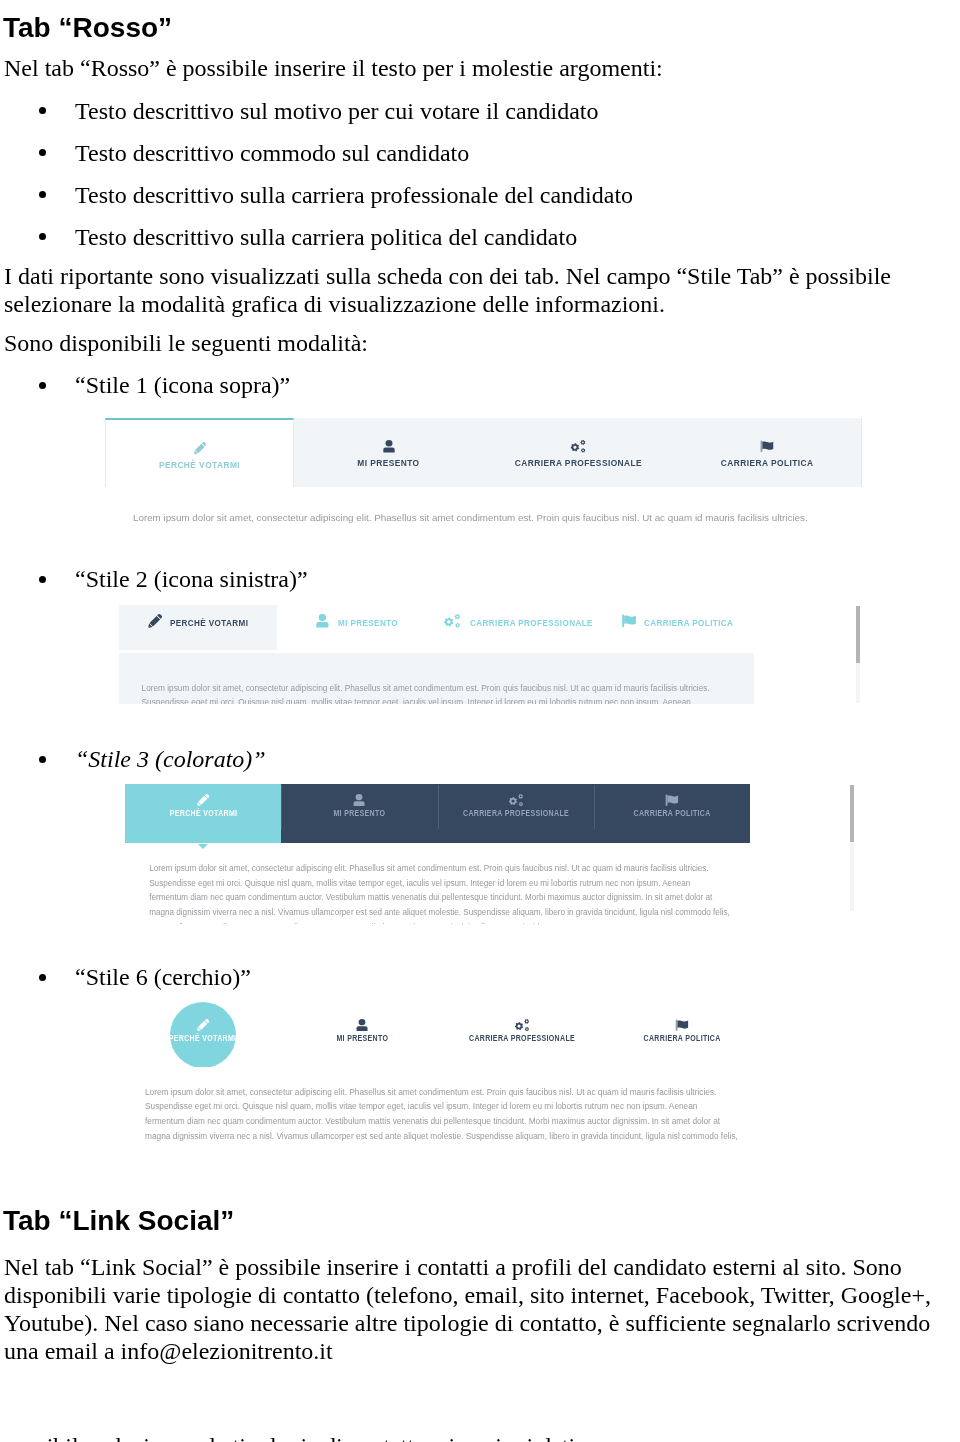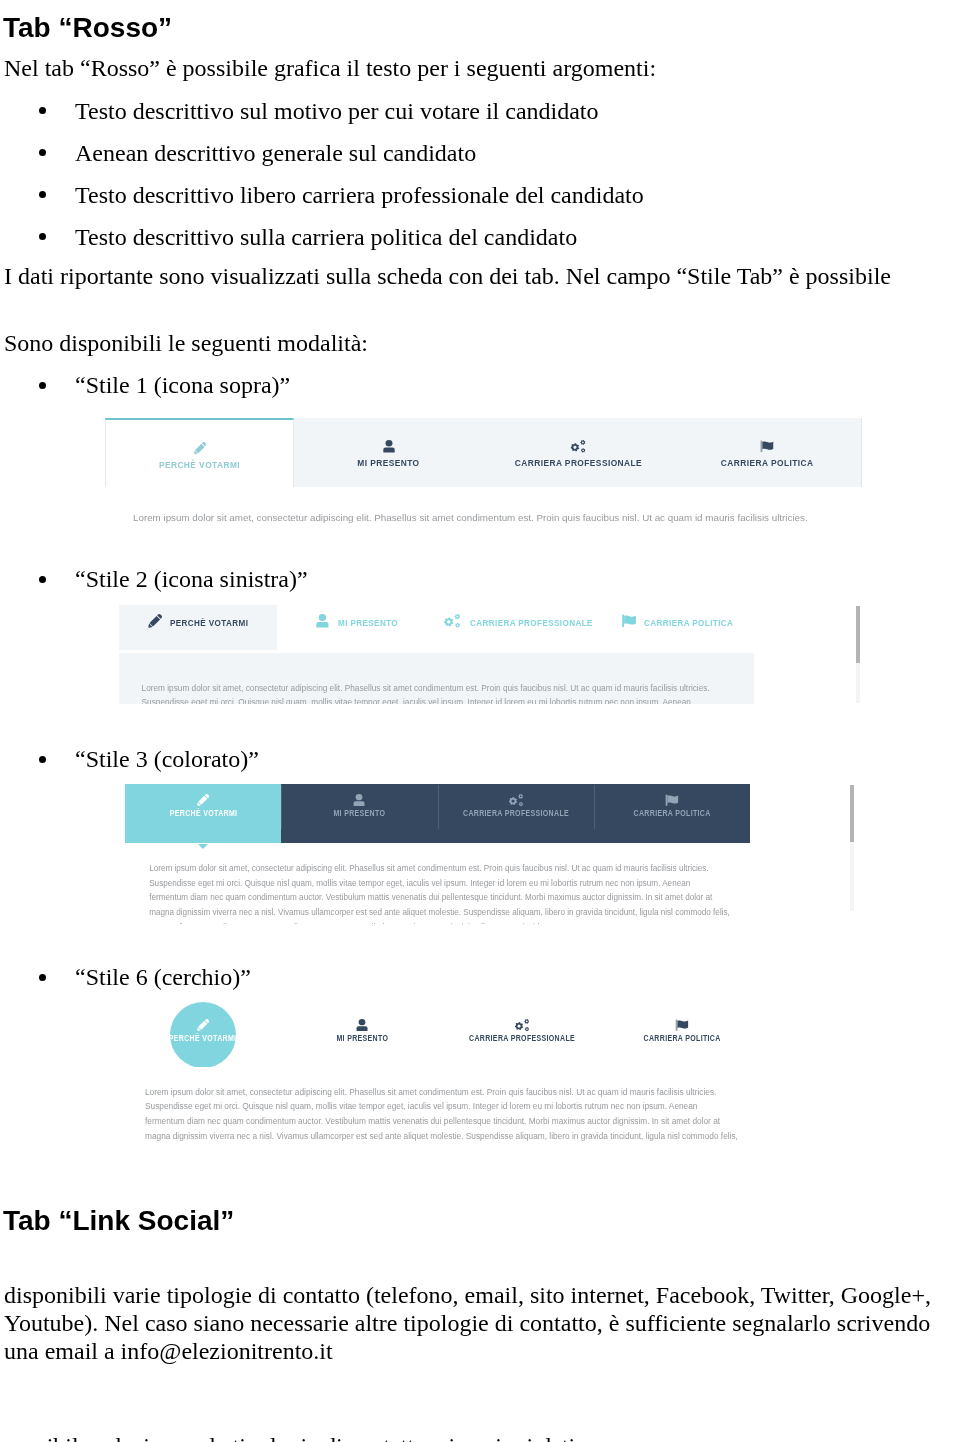--- a/index.html
+++ b/index.html
@@ -38,45 +38,46 @@
           font-family:"Liberation Sans",sans-serif;white-space:nowrap;}
   svg{display:block;}
 </style>
 </head>
 <body>
 
 <div class="page">
 
   <div class="sec-head" style="left:3px;top:-4px;">Tab “Rosso”</div>
 
-  <div class="ptext" style="left:4px;top:38px;">Nel tab “Rosso” è possibile grafica il testo per i seguenti argomenti:</div>
+  <div class="ptext" style="left:4px;top:38px;">Nel tab “Rosso” è possibile inserire il testo per i molestie argomenti:</div>
 
   <div>
     <div class="bdot" style="left:39.3px;top:91px;"></div>
     <div class="bul" style="left:75px;top:81px;">Testo descrittivo sul motivo per cui votare il candidato</div>
     <div class="bdot" style="left:39.3px;top:133px;"></div>
-    <div class="bul" style="left:75px;top:123px;">Aenean descrittivo generale sul candidato</div>
+    <div class="bul" style="left:75px;top:123px;">Testo descrittivo commodo sul candidato</div>
     <div class="bdot" style="left:39.3px;top:175px;"></div>
-    <div class="bul" style="left:75px;top:165px;">Testo descrittivo libero carriera professionale del candidato</div>
+    <div class="bul" style="left:75px;top:165px;">Testo descrittivo sulla carriera professionale del candidato</div>
     <div class="bdot" style="left:39.3px;top:217px;"></div>
     <div class="bul" style="left:75px;top:207px;">Testo descrittivo sulla carriera politica del candidato</div>
   </div>
 
   <div class="ptext" style="left:4px;top:246px;">I dati riportante sono visualizzati sulla scheda con dei tab. Nel campo “Stile Tab” è possibile</div>
+  <div class="ptext" style="left:4px;top:274px;">selezionare la modalità grafica di visualizzazione delle informazioni.</div>
 
   <div class="ptext" style="left:4px;top:313px;">Sono disponibili le seguenti modalità:</div>
 
   <div class="bdot" style="left:39.3px;top:366px;"></div>
   <div class="bul" style="left:75px;top:355px;">“Stile 1 (icona sopra)”</div>
 
   <div class="bdot" style="left:39.3px;top:560px;"></div>
   <div class="bul" style="left:75px;top:549px;">“Stile 2 (icona sinistra)”</div>
 
   <div class="bdot" style="left:39.3px;top:740px;"></div>
-  <div class="bul" style="left:75px;top:729px;">“Stile 3 (colorato)”</div>
+  <div class="bul" style="left:75px;top:729px;font-style:italic;">“Stile 3 (colorato)”</div>
 
   <div class="bdot" style="left:39.3px;top:958px;"></div>
   <div class="bul" style="left:75px;top:947px;">“Stile 6 (cerchio)”</div>
 
   <div class="mock" style="left:105px;top:402px;width:757px;height:69px;background:#f2f5f7;border-right:1px solid #e3e8ea;box-sizing:border-box;">
     <div style="position:absolute;left:0.0px;top:0;width:189.2px;height:69px;background:#ffffff;border-top:2.2px solid #6cc3c9;border-left:1px solid #e5eaec;border-right:1px solid #e5eaec;box-sizing:border-box;">
       <div style="position:absolute;left:50%;top:22px;transform:translateX(-50%);line-height:0;">
           <svg width="12.5" height="12.5" viewBox="0 0 512 512">
             <g fill="#8fccd3">
               <path d="M493.3 56.3 455.7 18.7c-24.9-24.9-65.4-24.9-90.3 0l-31.4 31.4 127.9 127.9 31.4-31.4c24.9-24.9 24.9-65.3 0-90.3z"></path>
@@ -273,19 +274,20 @@
   </div>
   <div style="position:absolute;left:145px;top:1070.8px;width:620px;height:58px;overflow:hidden;">
     <div class="lorem4" style="left:0;top:0.0px;color:#979a9e;">Lorem ipsum dolor sit amet, consectetur adipiscing elit. Phasellus sit amet condimentum est. Proin quis faucibus nisl. Ut ac quam id mauris facilisis ultricies.</div>
     <div class="lorem4" style="left:0;top:14.6px;color:#979a9e;">Suspendisse eget mi orci. Quisque nisl quam, mollis vitae tempor eget, iaculis vel ipsum. Integer id lorem eu mi lobortis rutrum nec non ipsum. Aenean</div>
     <div class="lorem4" style="left:0;top:29.2px;color:#979a9e;">fermentum diam nec quam condimentum auctor. Vestibulum mattis venenatis dui pellentesque tincidunt. Morbi maximus auctor dignissim. In sit amet dolor at</div>
     <div class="lorem4" style="left:0;top:43.8px;color:#979a9e;">magna dignissim viverra nec a nisl. Vivamus ullamcorper est sed ante aliquet molestie. Suspendisse aliquam, libero in gravida tincidunt, ligula nisl commodo felis,</div>
   </div>
 
   <div class="sec-head" style="left:3px;top:1189px;text-align:right;">Tab “Link Social”</div>
 
+  <div class="ptext" style="left:4px;top:1237px;">Nel tab “Link Social” è possibile inserire i contatti a profili del candidato esterni al sito. Sono</div>
   <div class="ptext" style="left:4px;top:1265px;">disponibili varie tipologie di contatto (telefono, email, sito internet, Facebook, Twitter, Google+,</div>
   <div class="ptext" style="left:4px;top:1293px;text-align:right;">Youtube). Nel caso siano necessarie altre tipologie di contatto, è sufficiente segnalarlo scrivendo</div>
   <div class="ptext" style="left:4px;top:1321px;">una email a info@elezionitrento.it</div>
 
   <div class="ptext" style="left:4px;top:1416px;">possibile selezionare la tipologia di contatto e inserire i dati.</div>
 
 </div>
 
 </body></html>

